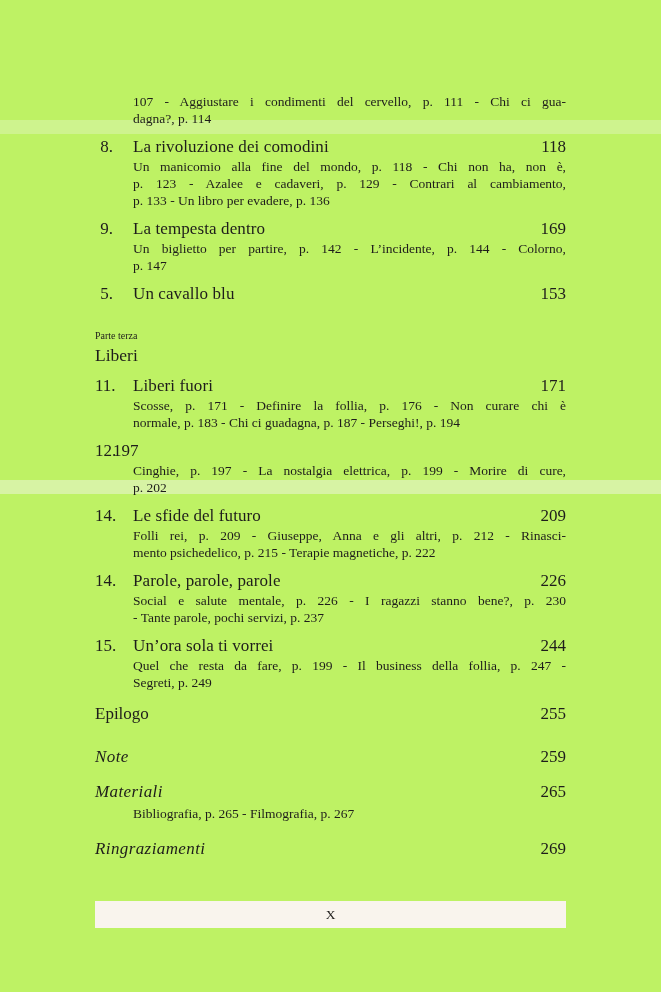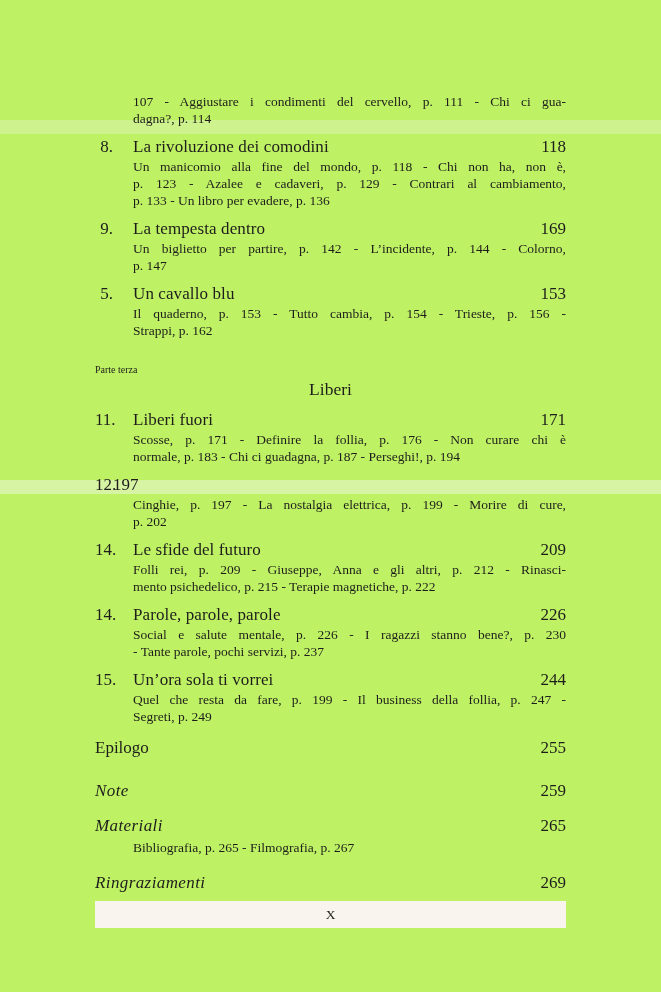--- a/index.html
+++ b/index.html
@@ -44,21 +44,21 @@
   }
   .title {
     flex: 1 1 auto; margin-left: 20px;
     font-size: 17px; line-height: 22px;
     letter-spacing: .1px;
   }
   .pg { flex: none; font-size: 17px; line-height: 22px; }
 
   .part { margin-top: 22px; margin-bottom: 7px; }
   .part-label { font-size: 10px; line-height: 17px; }
-  .part-title { font-size: 17.5px; line-height: 22px; text-align: center; }
+  .part-title { font-size: 17.5px; line-height: 22px; }
 
   .back .btitle {
     flex: 1 1 auto; font-size: 17px; line-height: 22px;
   }
   .back .btitle.it { font-style: italic; letter-spacing: .4px; }
   .back .sub-block { margin-top: 2px; }
 
   .toc > div:nth-child(11) { margin-top: 12px; }  
   .toc > div:nth-child(12) { margin-top: 21px; }  
   .toc > div:nth-child(13) { margin-top: 13px; }  
@@ -113,24 +113,20 @@
             <div class="sub-line justify">Un biglietto per partire, p. 142 - L’incidente, p. 144 - Colorno,</div>
             <div class="sub-line">p. 147</div>
           </div>
         </div>
         <div class="chapter">
           <div class="head-row">
             <span class="num">5.</span>
             <span class="title">Un cavallo blu</span>
             <span class="pg">153</span>
           </div>
-          <div class="sub-block">
-            <div class="sub-line justify">Il quaderno, p. 153 - Tutto cambia, p. 154 - Trieste, p. 156 -</div>
-            <div class="sub-line">Strappi, p. 162</div>
-          </div>
         </div>
         <div class="part">
           <div class="part-label">Parte terza</div>
           <div class="part-title">Liberi</div>
         </div>
         <div class="chapter">
           <div class="head-row">
             <span class="num">11.</span>
             <span class="title">Liberi fuori</span>
             <span class="pg">171</span>

